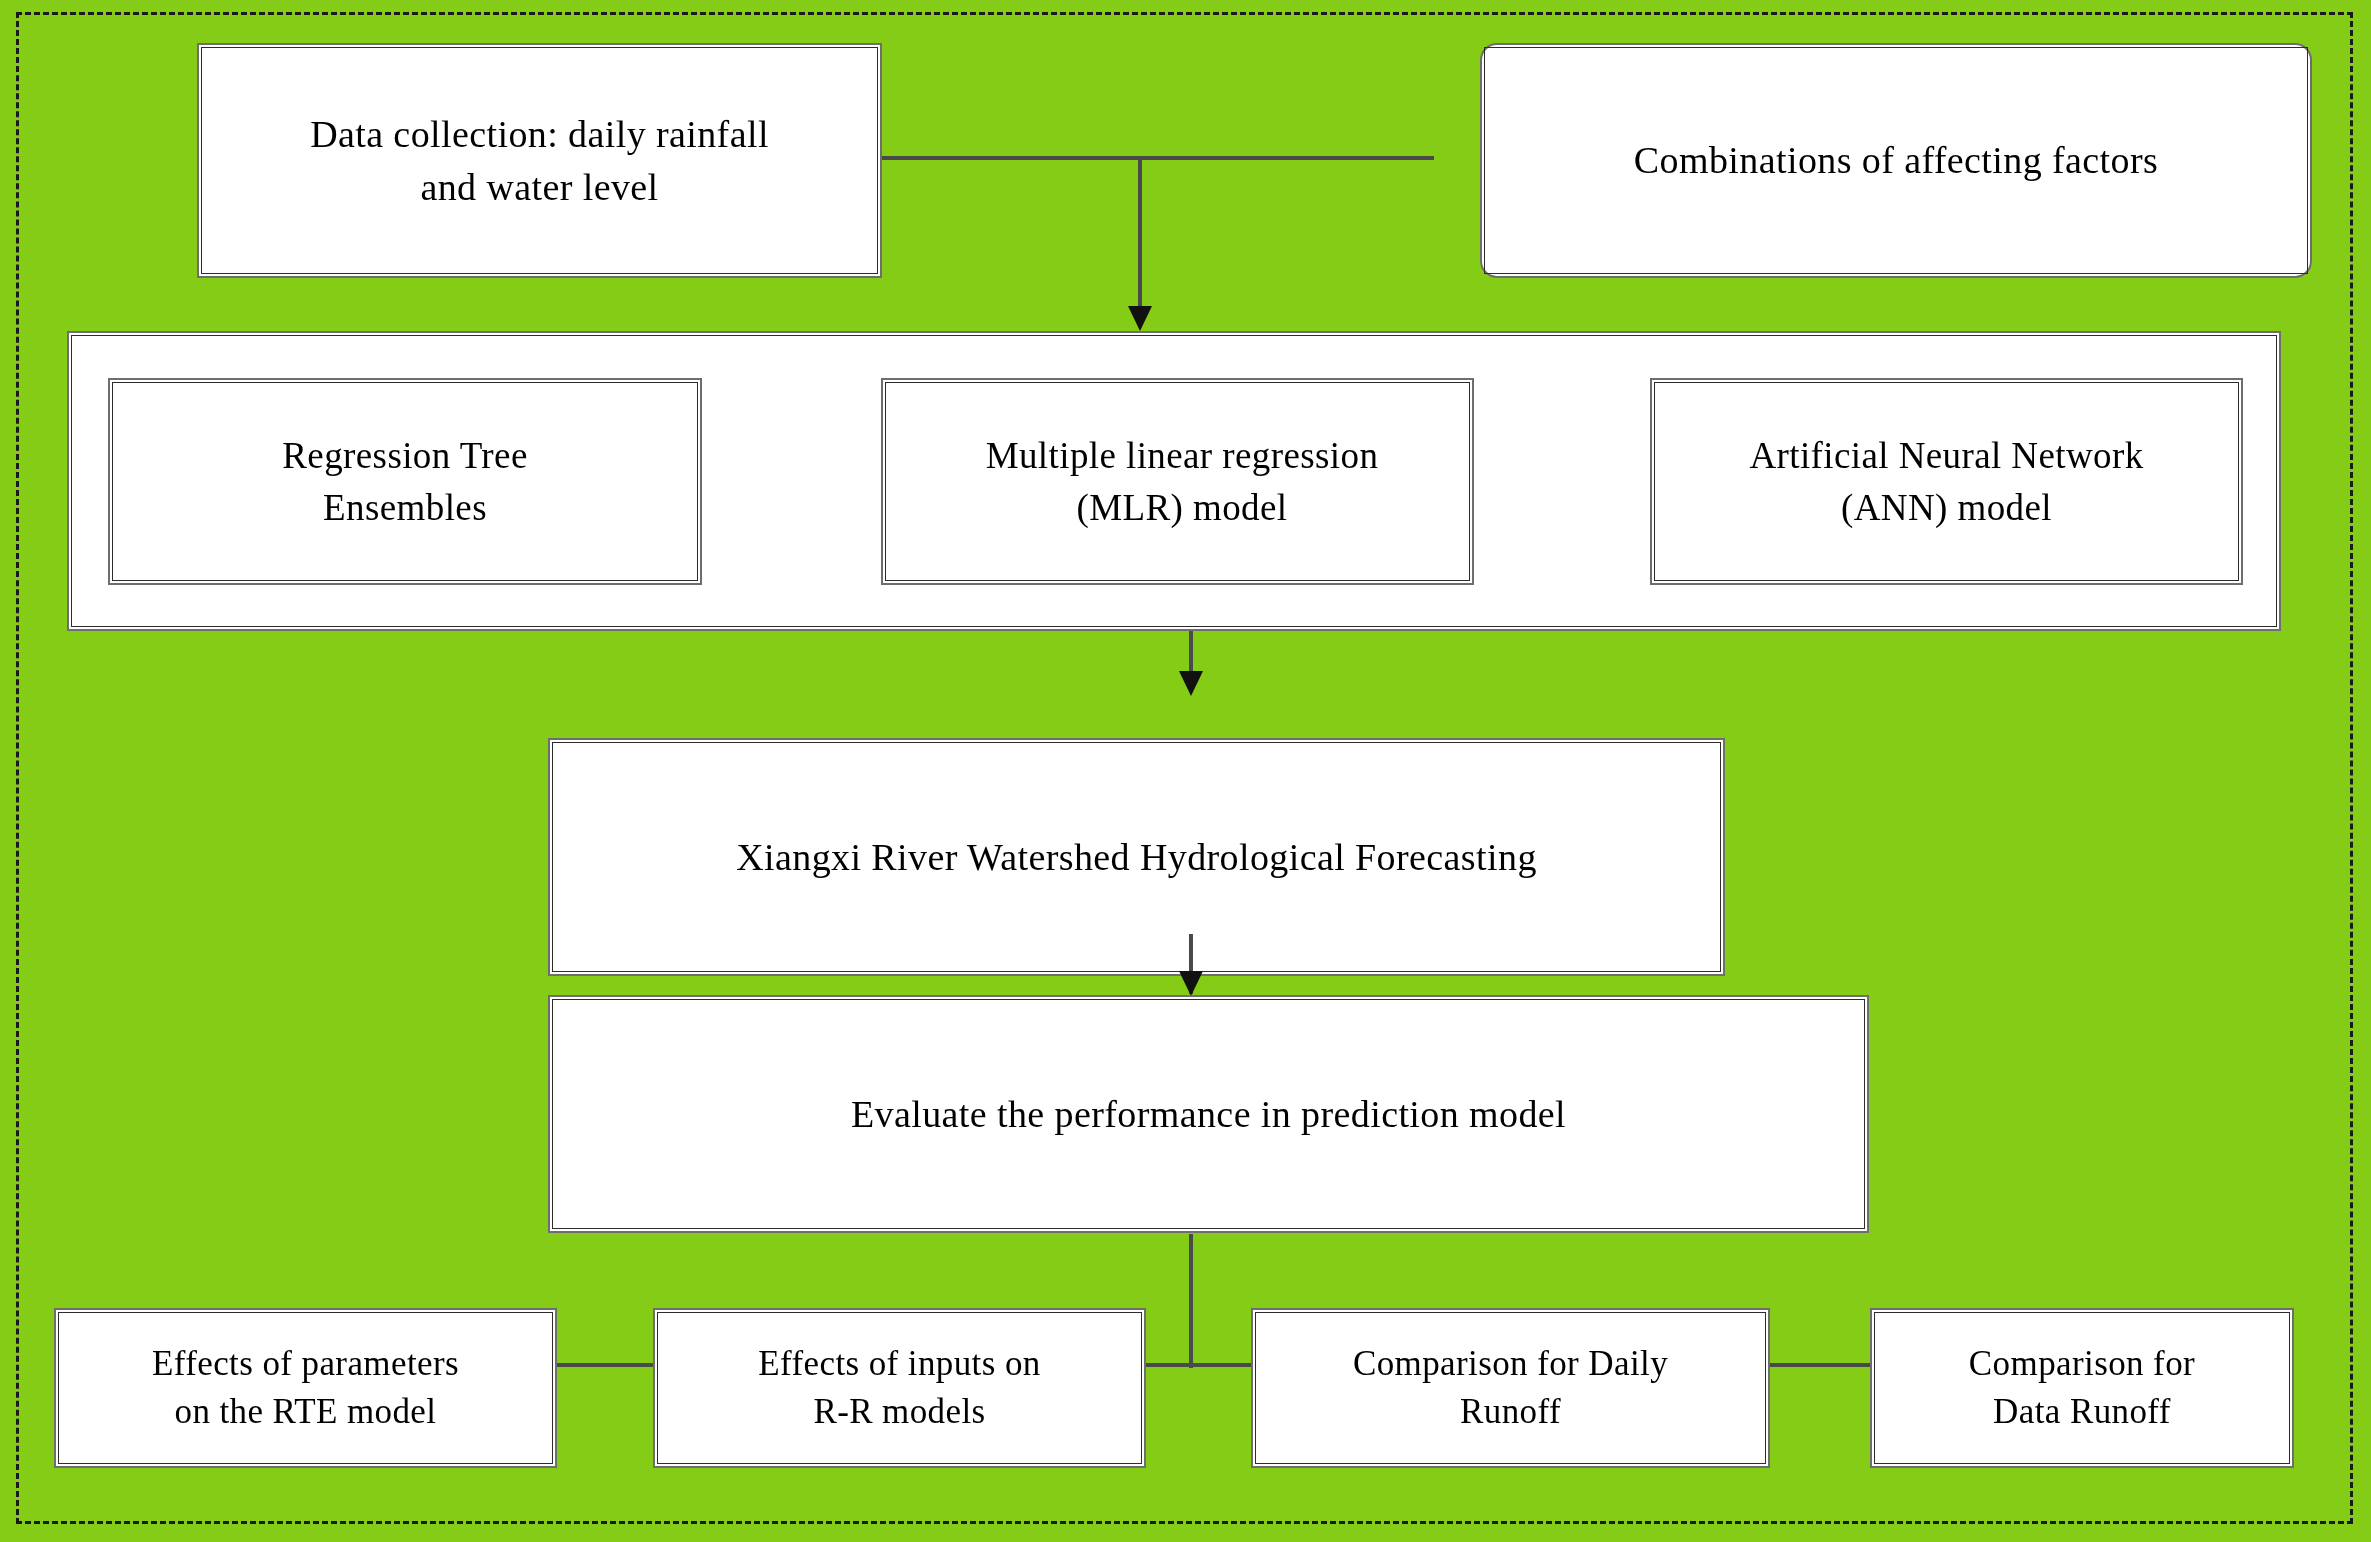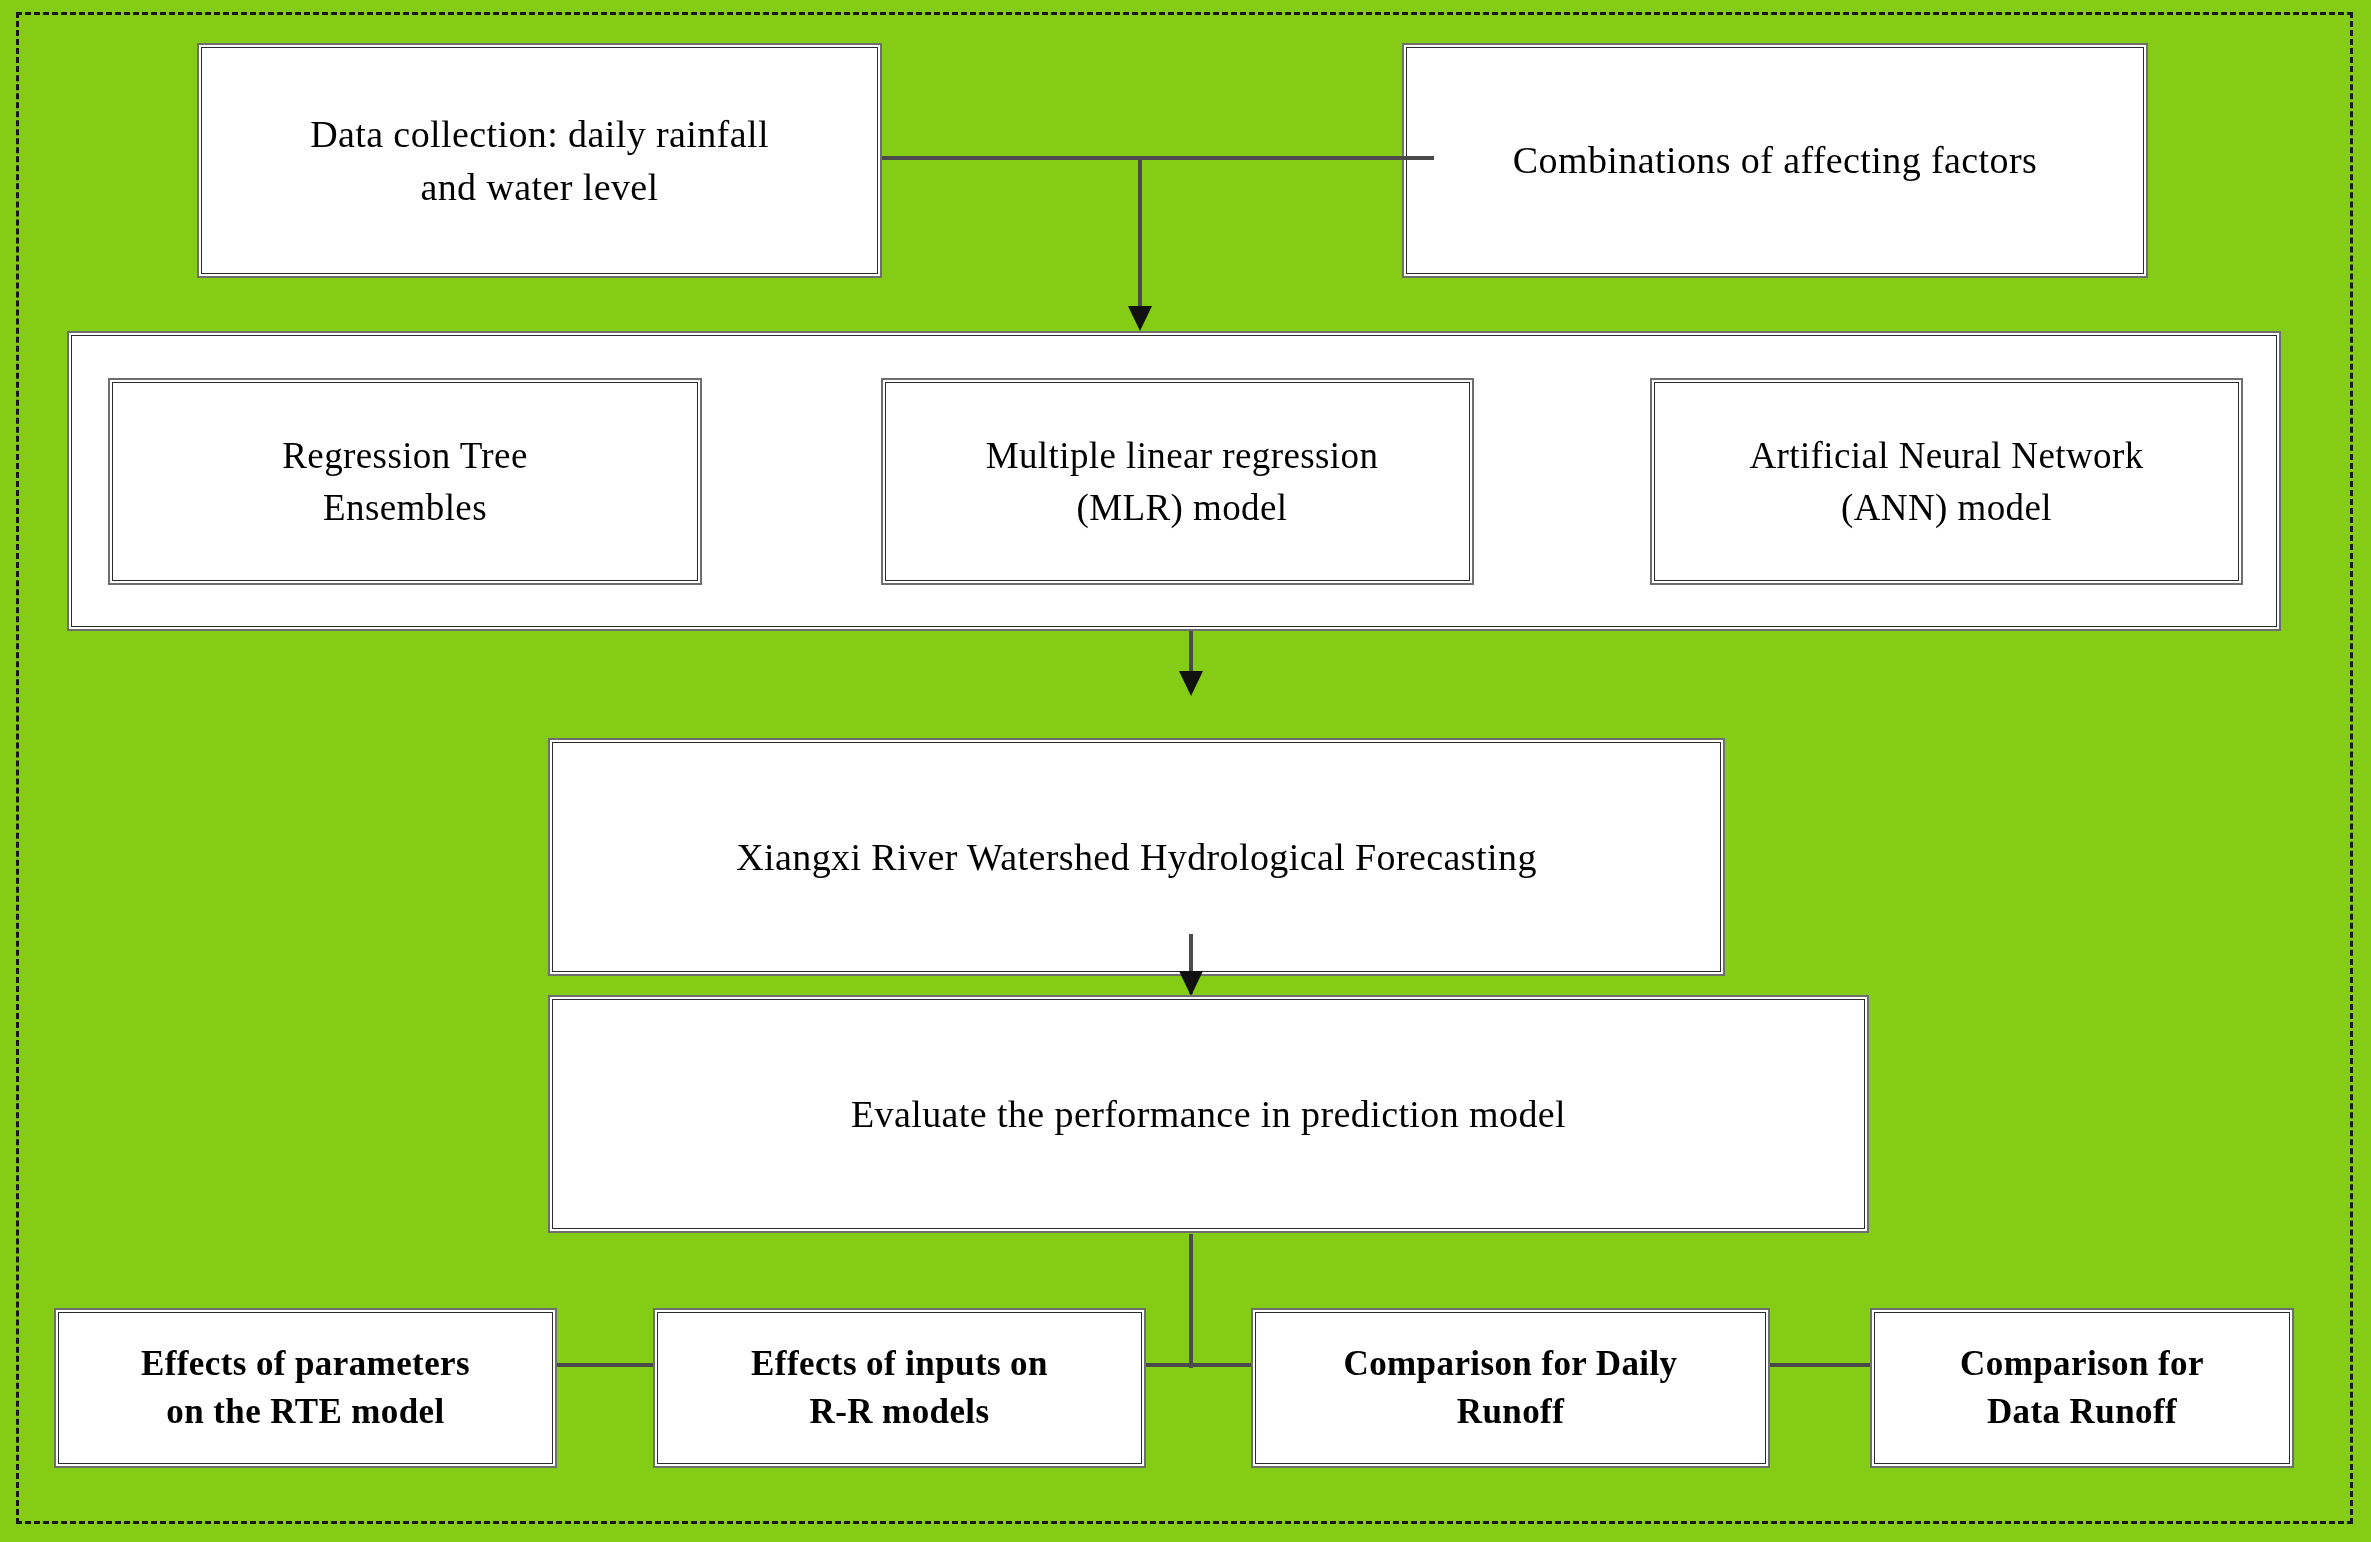--- a/index.html
+++ b/index.html
@@ -88,37 +88,37 @@
     width: 0;
     height: 0;
     border-left: 12.5px solid transparent;
     border-right: 12.5px solid transparent;
     border-top: 25px solid #111111;
   }
 
   
   .t-lg   { font-size: 38px; }
   .t-md   { font-size: 37px; }
-  .t-sm   { font-size: 35px; font-weight: bold; }
+  .t-sm   { font-size: 35px; }
 </style>
 </head>
 <body>
 
 <div id="canvas">
 
   <div class="outer-frame"></div>
 
   <div class="fbox" style="left:197px; top:43px; width:685px; height:235px;">
     <div class="txt t-lg">
       <span>Data collection:  daily rainfall</span><br>
       <span>and water level</span>
     </div>
   </div>
 
-  <div class="fbox" style="left:1402px; top:43px; width:746px; height:235px;">
+  <div class="fbox" style="left:1480px; top:43px; width:832px; height:235px;border-radius:17px;">
     <div class="txt t-lg">Combinations of affecting factors</div>
   </div>
 
   <div class="hline" style="left:882px; top:156px; width:552px;"></div>
 
   <div class="vline" style="left:1138px; top:156px; height:152px;"></div>
   <div class="arrowhead" style="left:1128px; top:306px;"></div>
 
   <div class="gbox" style="left:67px; top:331px; width:2214px; height:300px;"></div>
 

